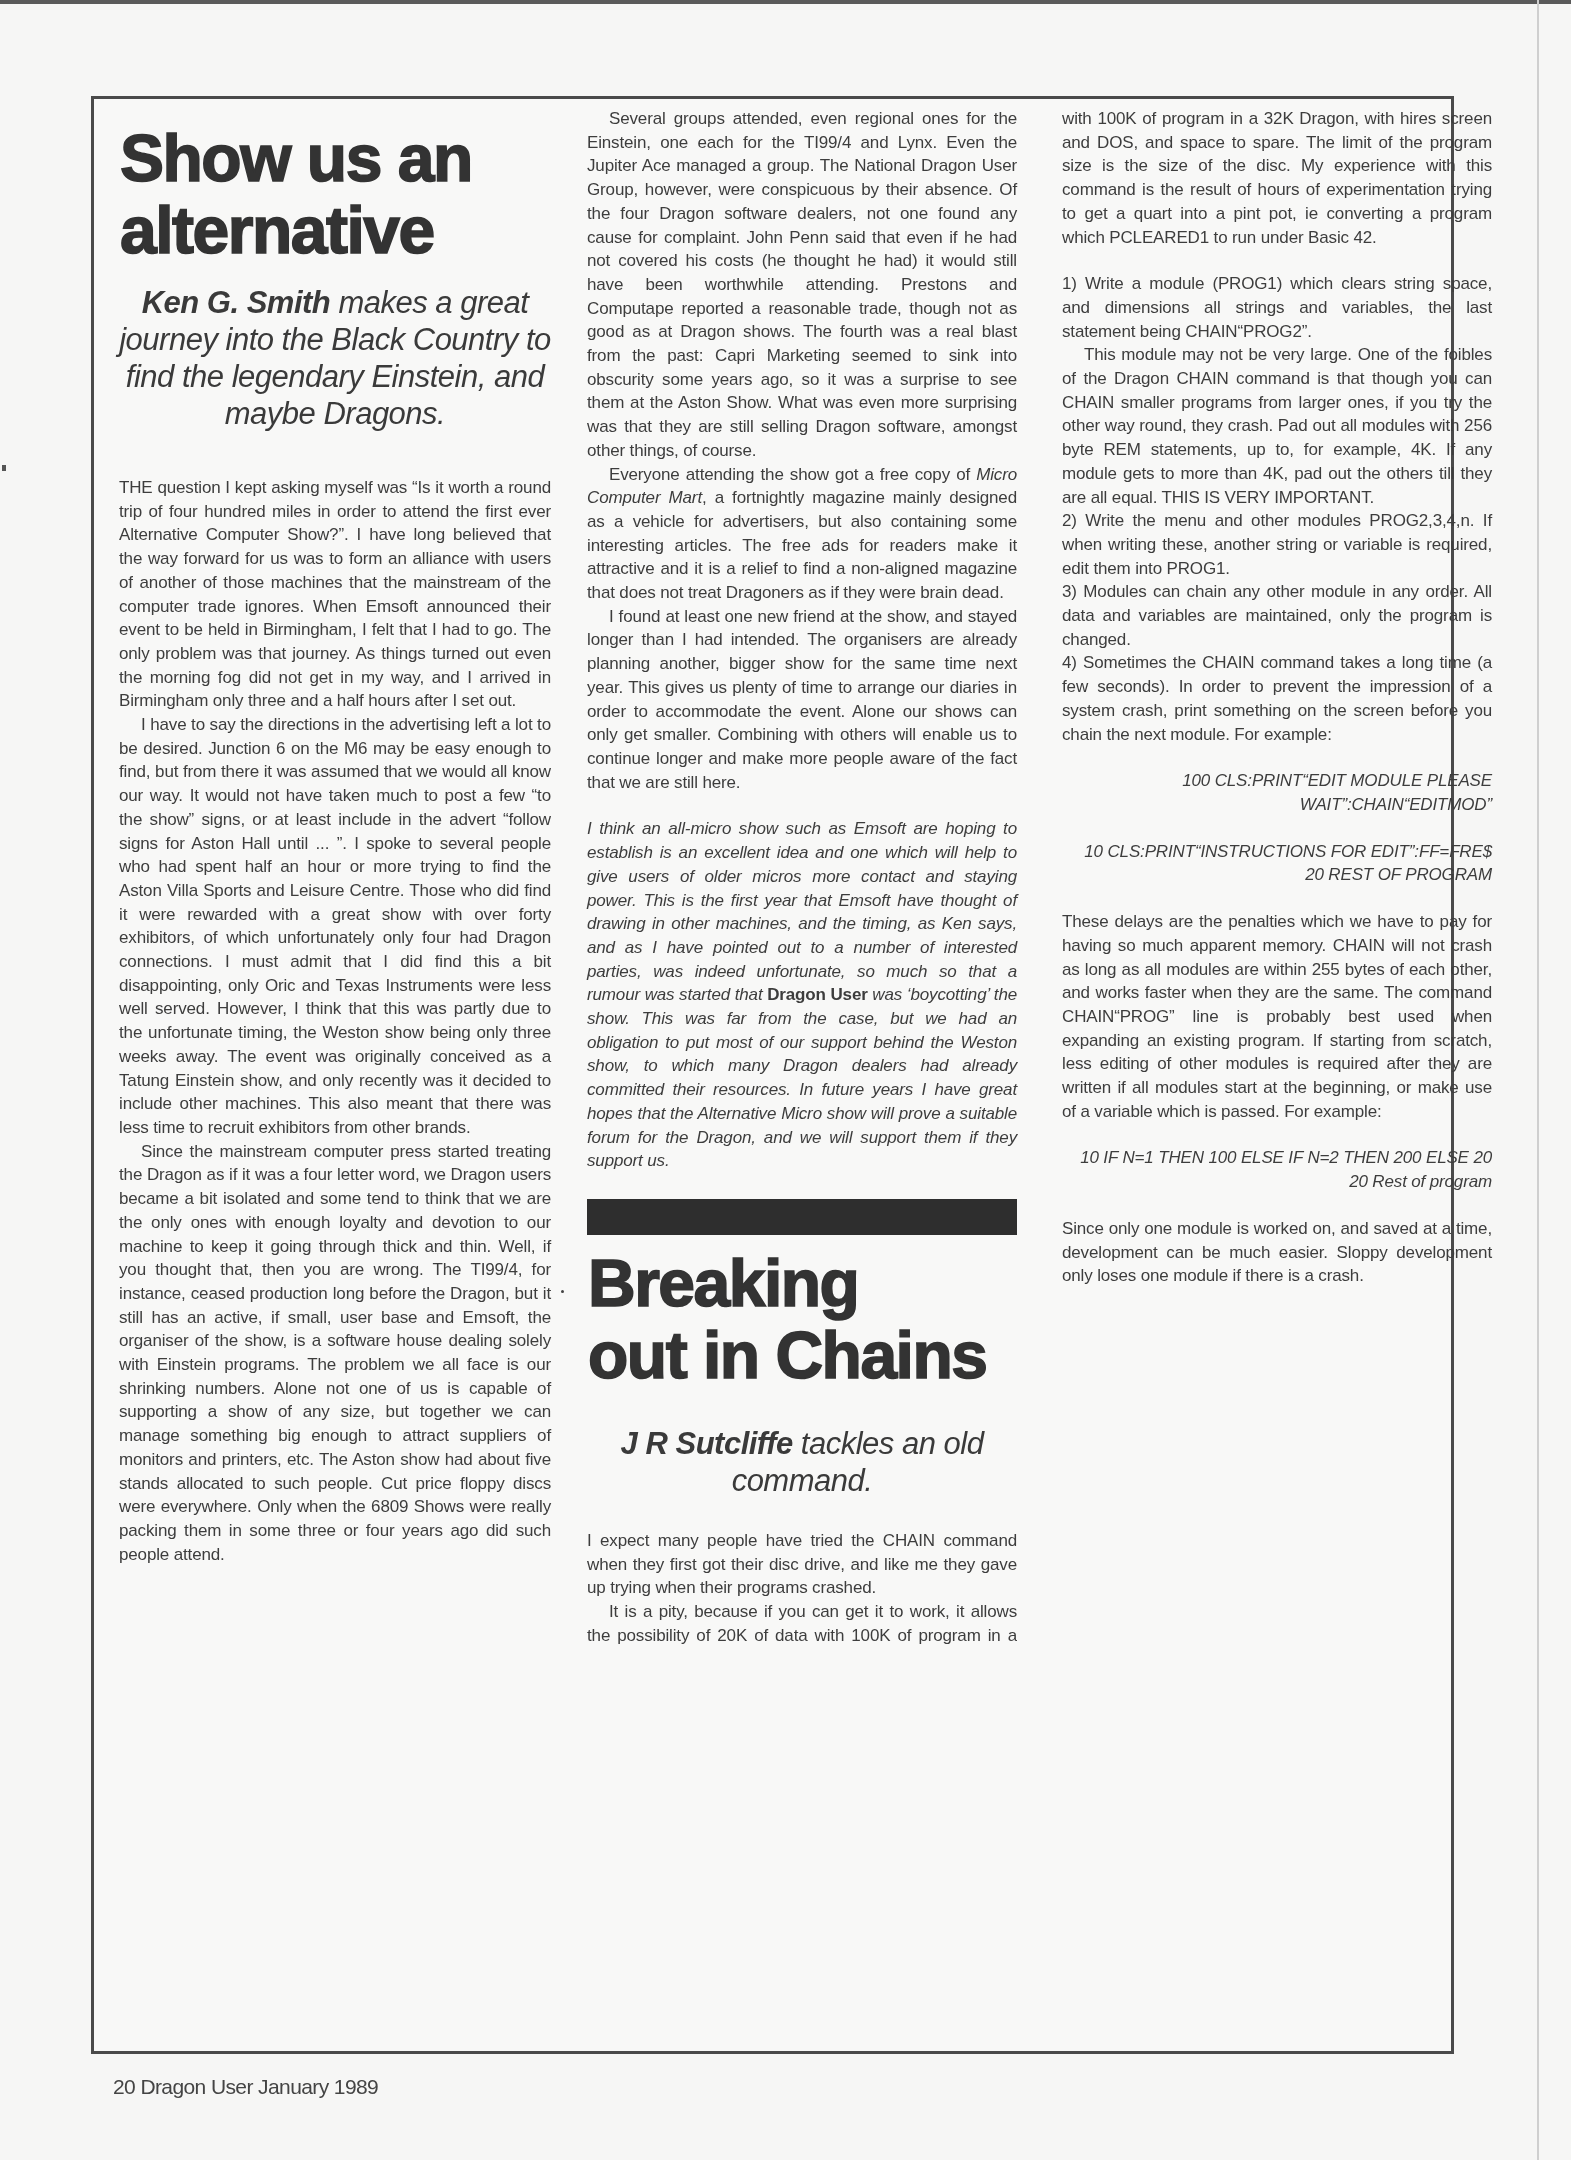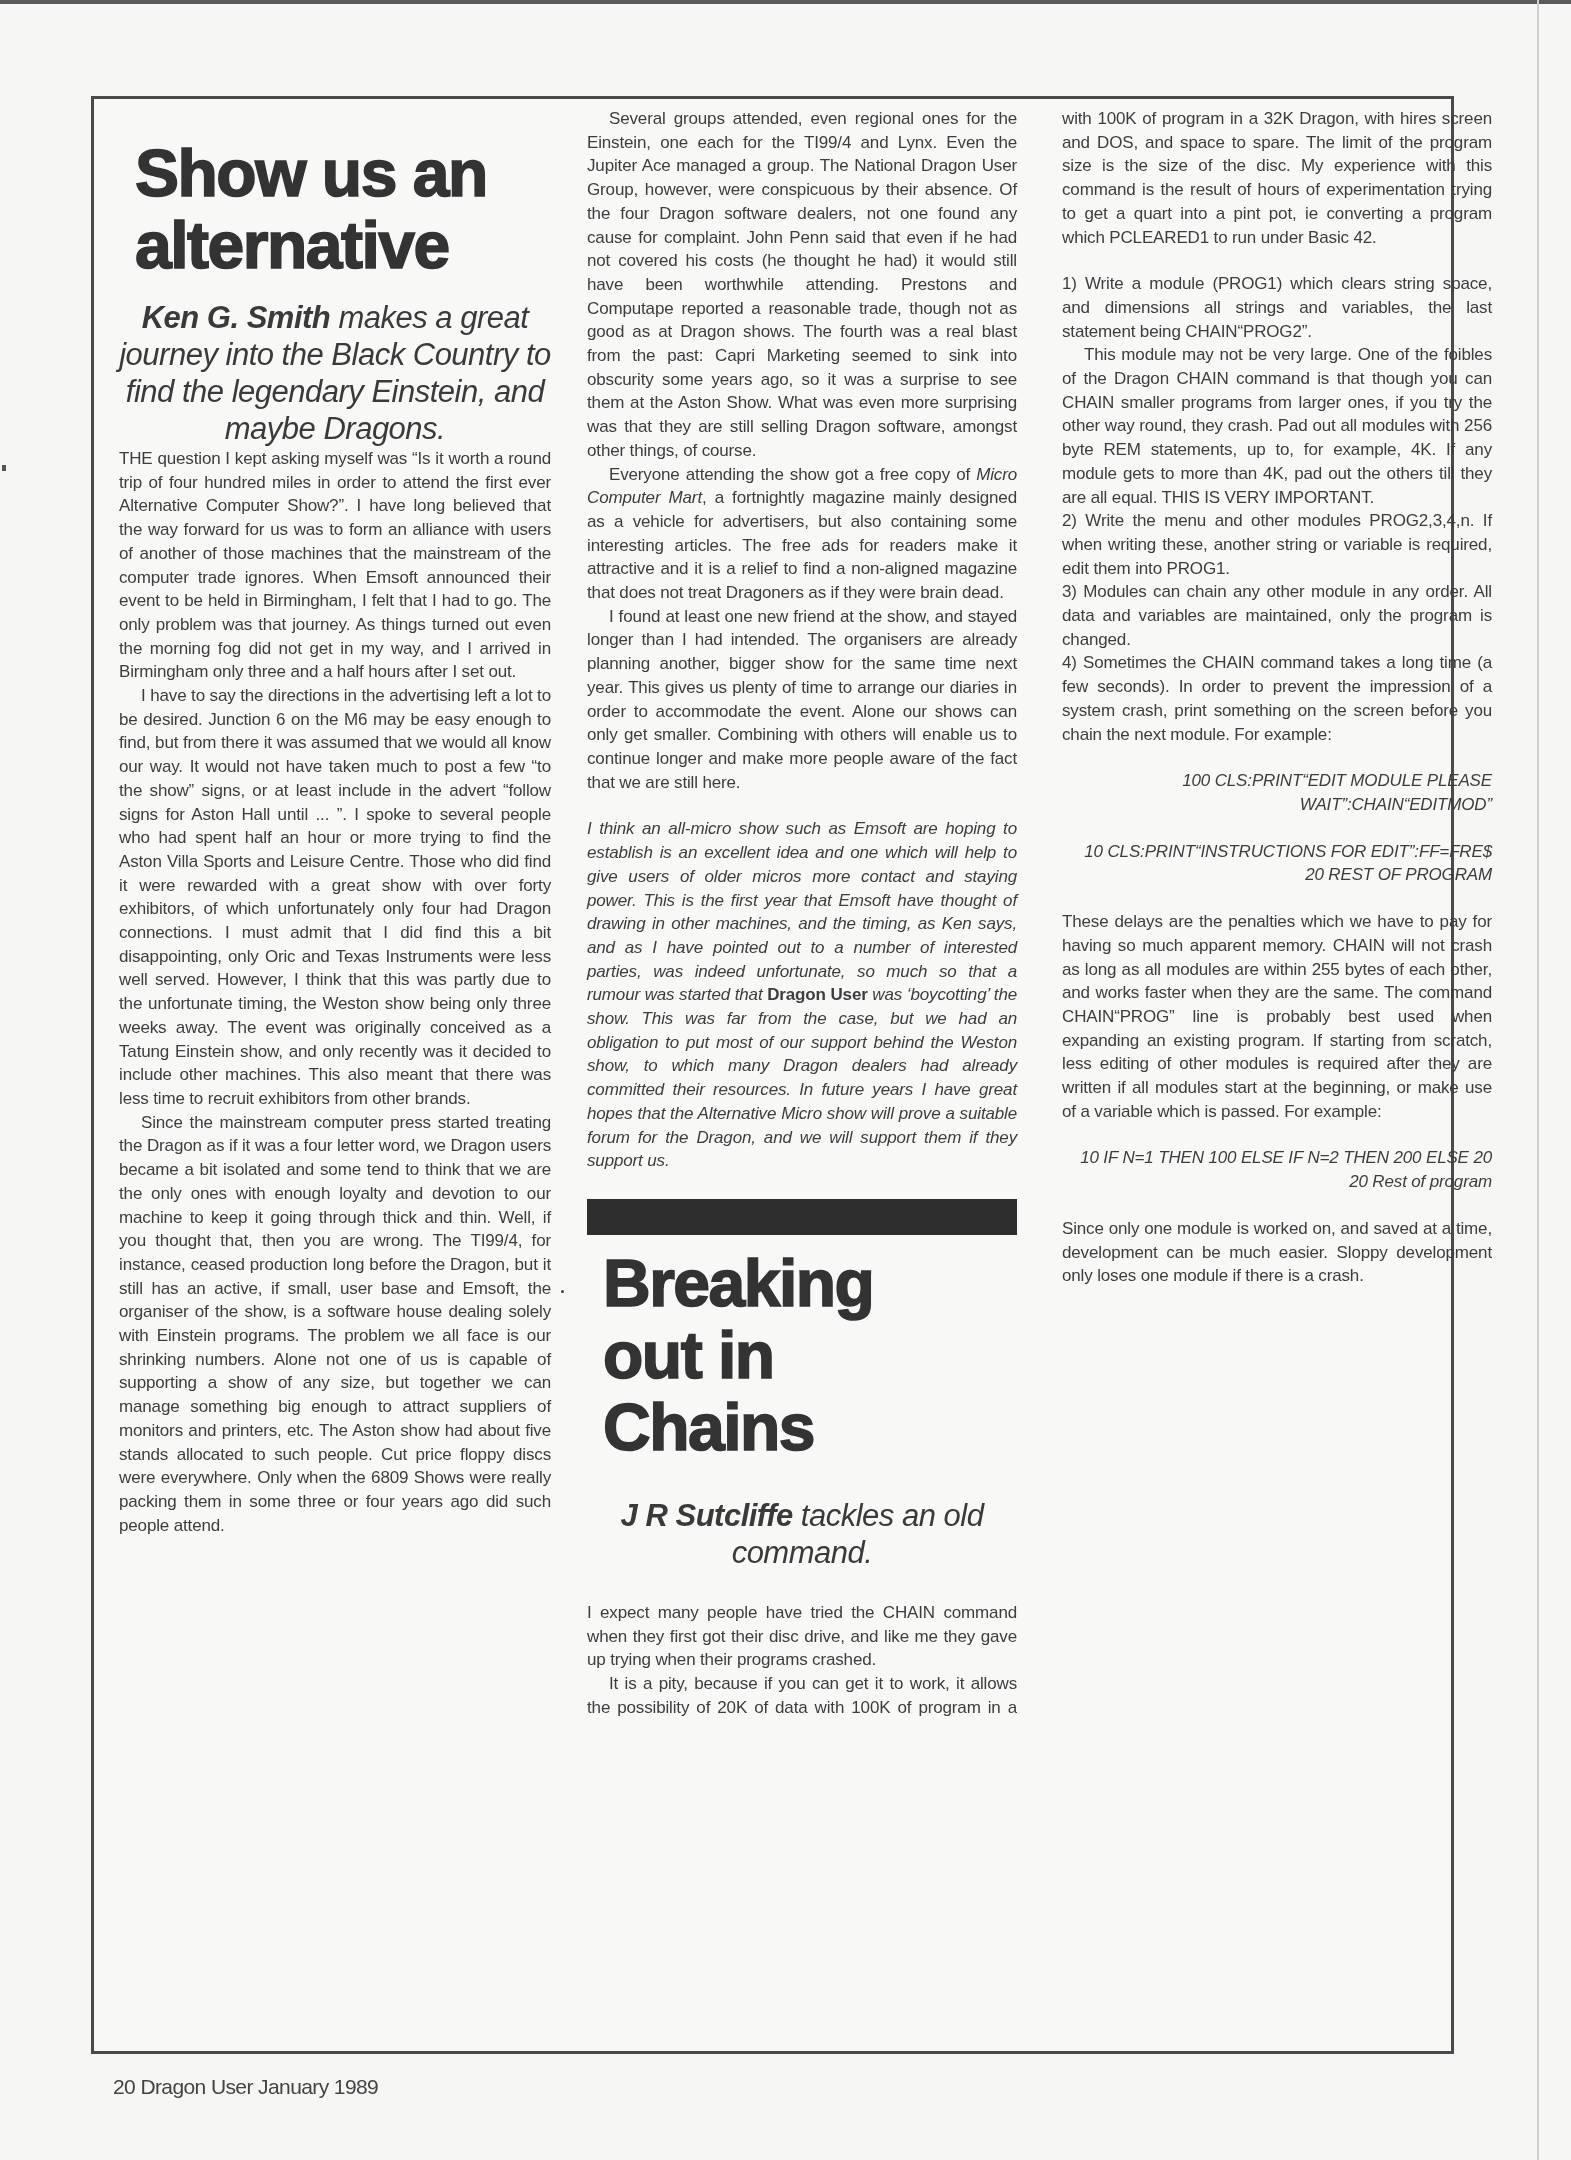--- a/index.html
+++ b/index.html
@@ -15,39 +15,39 @@
     position:absolute; left:91px; top:96px; width:1363px; height:1958px;
     border:3px solid #4a4a4a; box-sizing:border-box; background:#f8f8f7;
   }
   .col { position:absolute; top:0; box-sizing:border-box; }
   .col1 { left:25px; width:432px; top:22px; }
   .col2 { left:493px; width:430px; top:8px; }
   .col3 { left:968px; width:430px; top:8px; }
   .headline {
     font-family:"Liberation Sans", sans-serif; font-weight:900;
     font-size:66px; line-height:72px; letter-spacing:-1.5px; color:#333;
-    margin:16px; -webkit-text-stroke:1.6px #333;
+    margin:1px; -webkit-text-stroke:1.6px #333;
   }
   .strap {
     text-align:center; font-style:italic; font-size:31px; line-height:37px;
     color:#3a3a3a; margin:18px 0 0 0; letter-spacing:-0.5px;
   }
   .strap b { font-weight:700; }
   p.body {
     font-size:17px; line-height:23.7px; margin:0; text-align:justify; color:#3d3d3d;
     letter-spacing:-0.15px;
   }
   p.indent { text-indent:22px; }
   p.gap { margin-top:23px; }
   p.italic { font-style:italic; }
   p.code { text-align:right;font-style:italic; }
   .blackbar { height:36px; background:#2e2e2e; margin-top:26px; }
   .headline2 { margin-top:12px; }
   .strap2 { margin-top:34px; margin-bottom:30px; }
-  .col1 .strap { }
+  .col1 .strap { margin-bottom:44px; }
   .footer {
     position:absolute; left:113px; top:2075px; font-size:21px; color:#444; letter-spacing:-0.6px;
   }
   .dot { position:absolute; left:561px; top:1290px; width:3px; height:3px; background:#444; border-radius:50%; }
   .dot2 { position:absolute; left:2px; top:465px; width:4px; height:6px; background:#555; }
 </style>
 </head>
 <body>
 
 <div class="topbar"></div>

